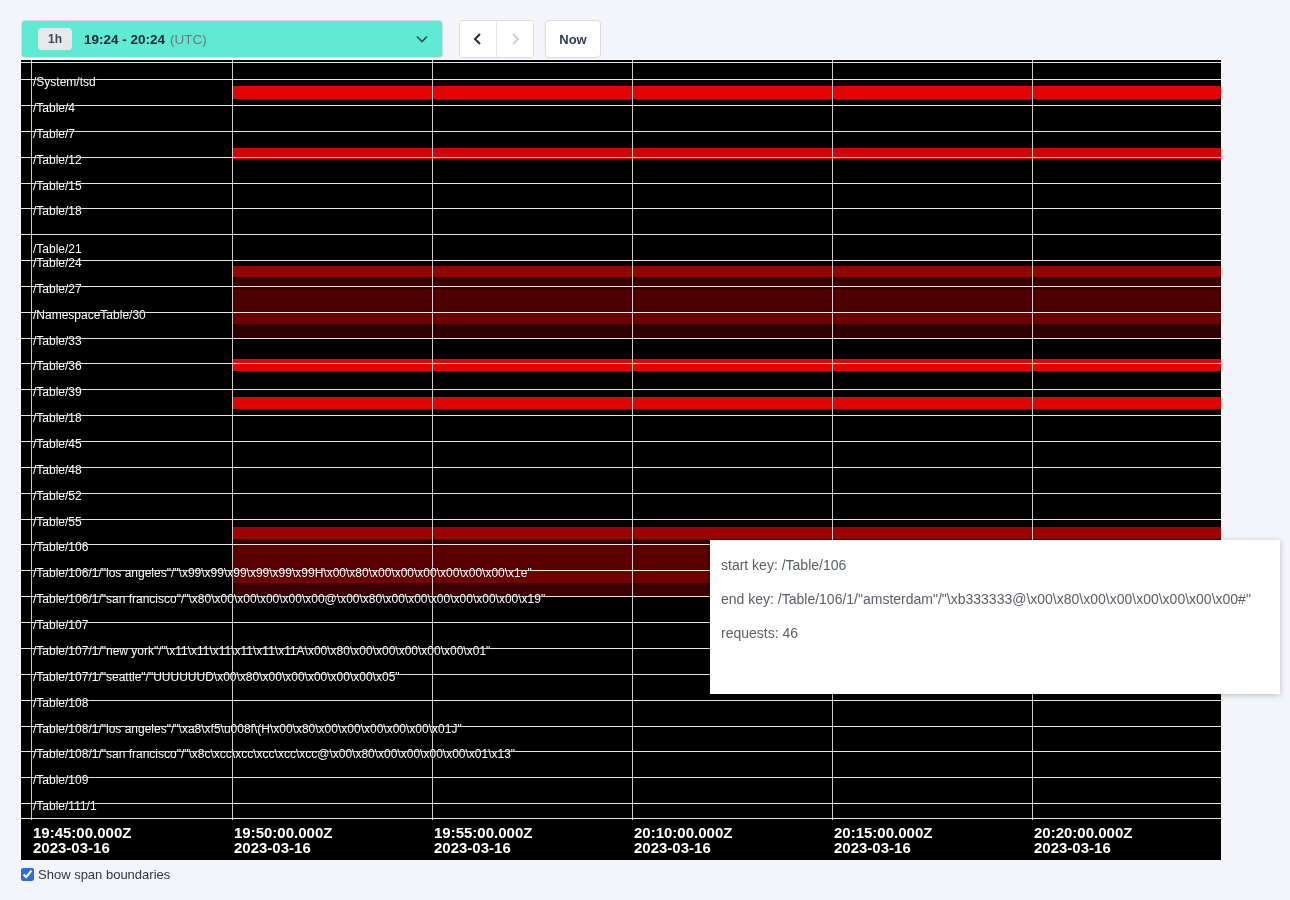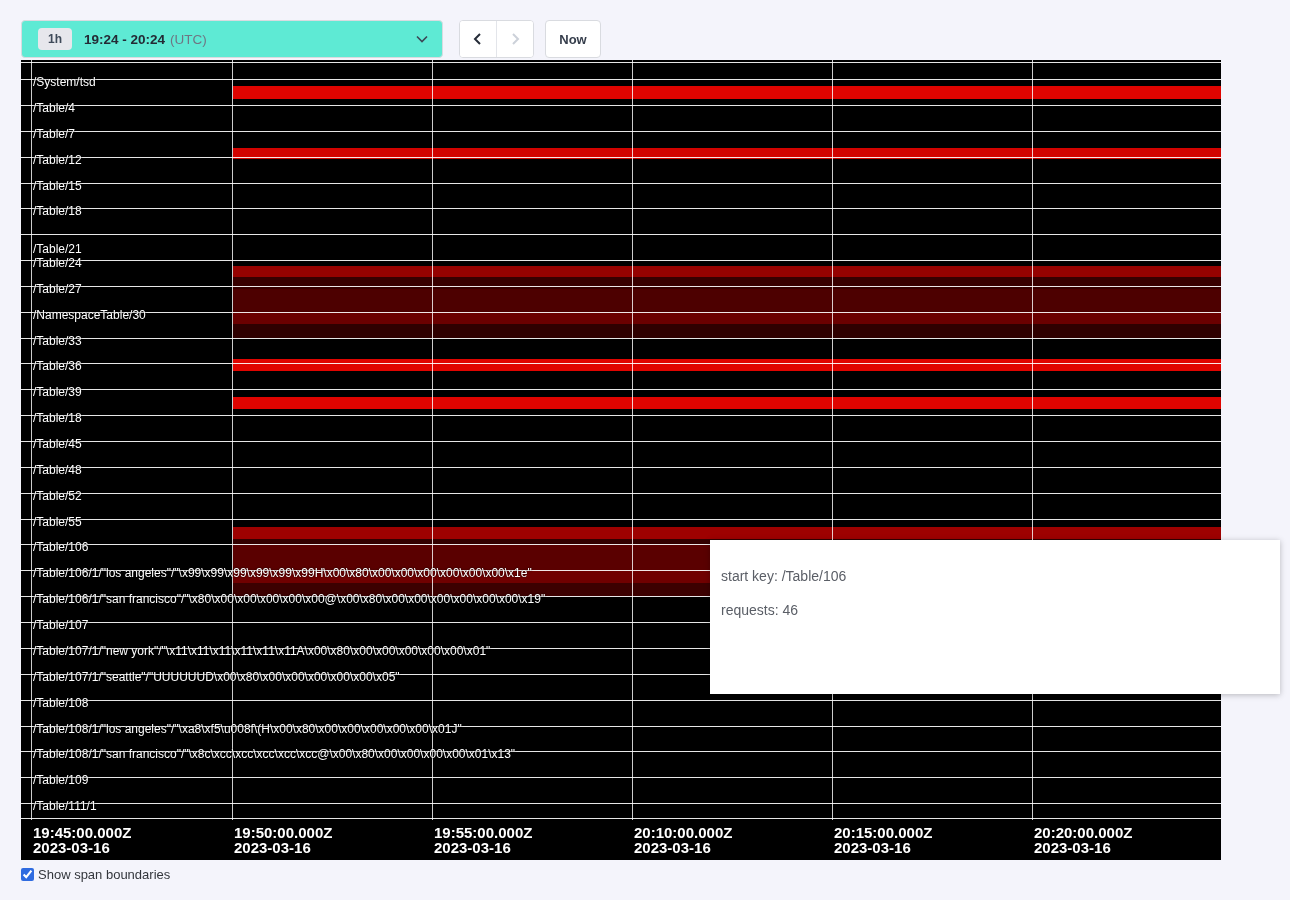--- a/index.html
+++ b/index.html
@@ -51,21 +51,21 @@
   .hm-label {
     position:absolute; left:12px; color:#fff; font-size:12px; line-height:13px;
     white-space:nowrap; text-shadow:0 0 2px #000;
   }
   .hm-axis { position:absolute; color:#fff; font-size:15px; font-weight:bold; line-height:15px; white-space:nowrap; }
 
   
   .tooltip {
     position:absolute; left:710px; top:540px; width:570px; height:154px;
     background:#fff; box-shadow:0 1px 6px rgba(0,0,0,0.25);
-    padding:19px 11px; z-index:5;
+    padding:8px 11px; z-index:5;
   }
   .tooltip .line { font-size:14px; color:#5a5e66; line-height:34px; white-space:nowrap; }
 
   
   .footer { position:absolute; left:21px; top:867px; display:flex; align-items:center; }
   .footer input { width:13px; height:13px; accent-color:#2f6be0; margin-right:4px; }
   .footer label { font-size:13px; color:#33363c; }
 </style>
 </head>
 <body>
@@ -195,19 +195,20 @@
       <div>2023-03-16</div>
     </div>
     <div class="hm-axis" style="left: 1013px; top: 765px;">
       <div>20:20:00.000Z</div>
       <div>2023-03-16</div>
     </div>
   </div>
 
 <div class="tooltip">
   <div class="line">start key: /Table/106</div>
+  <div class="line">end key: /Table/106/1/"amsterdam"/"\xb333333@\x00\x80\x00\x00\x00\x00\x00\x00#"</div>
   <div class="line">requests: 46</div>
 </div>
 
 <div class="footer">
   <input type="checkbox" id="spanBoundaries" checked="" style="">
   <label for="spanBoundaries">Show span boundaries</label>
 </div>
 
 </body></html>

